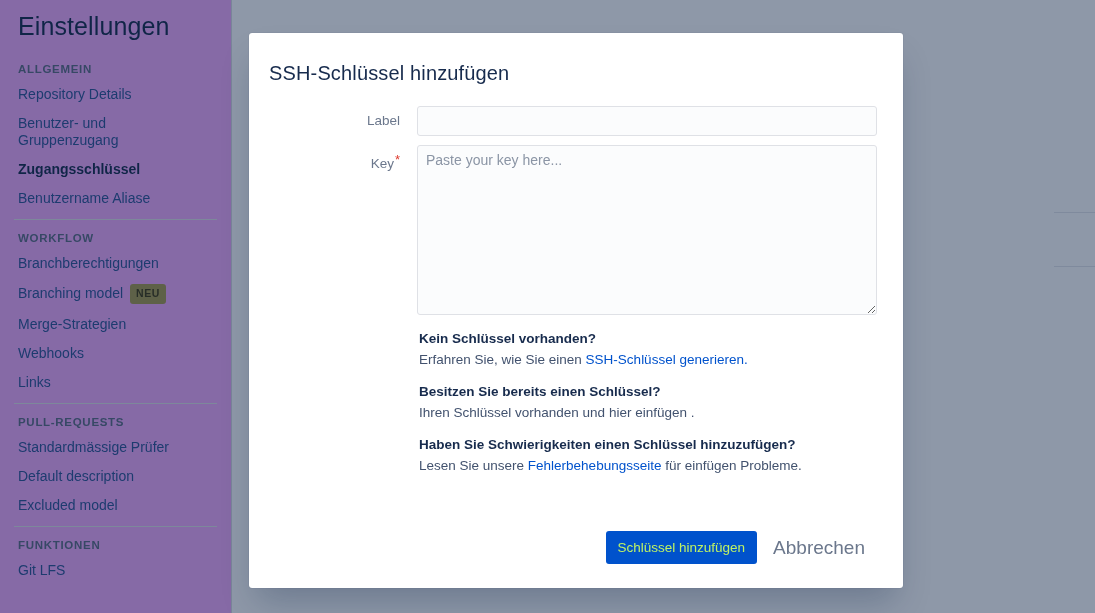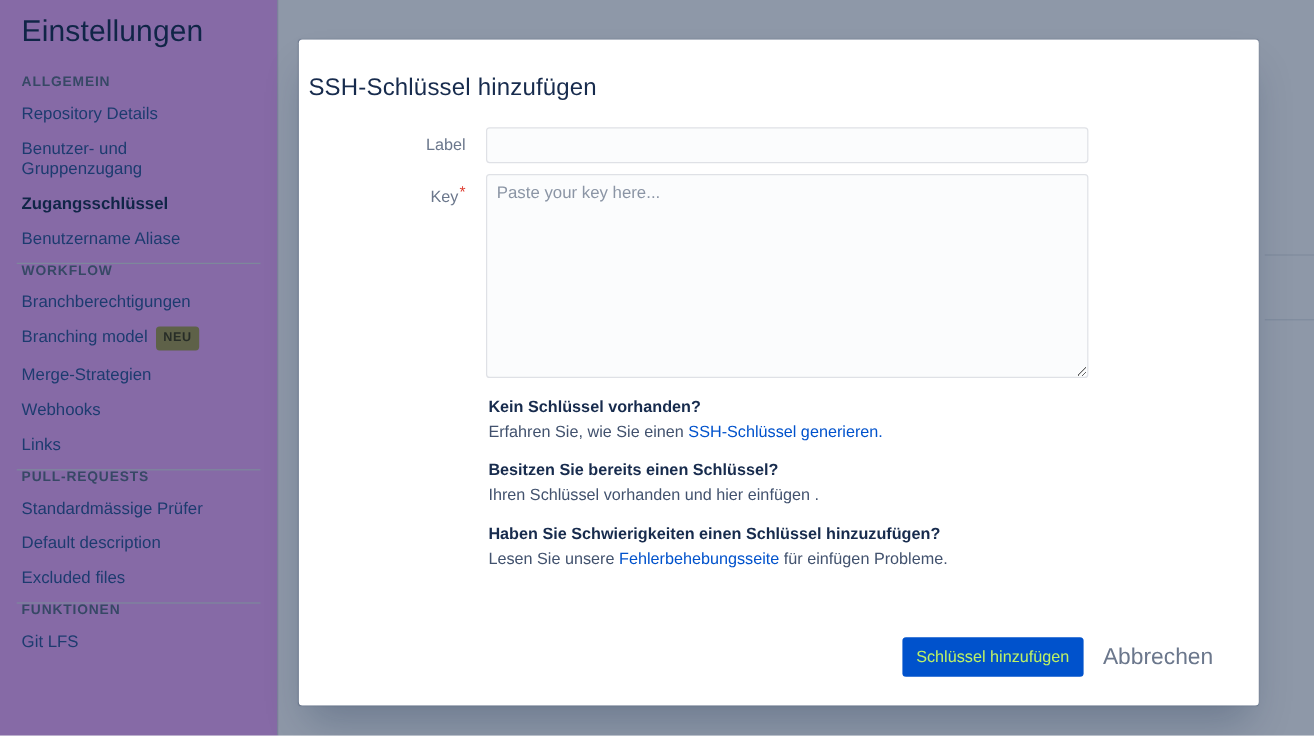--- a/index.html
+++ b/index.html
@@ -47,21 +47,21 @@
     padding: 12px 0 0 18px;
     letter-spacing: .1px;
   }
   .nav {
     margin-top: 22px;
     padding: 0 14px;
   }
   .nav-section + .nav-section {
     border-top: 1px solid #dfe2e8;
     margin-top: 11px;
-    padding-top: 0;
+    padding-top: 12px;
   }
   .nav-heading {
     font-size: 11.5px;
     font-weight: bold;
     color: #5e6c84;
     letter-spacing: .7px;
     margin: 0 0 11px 4px;
     text-transform: uppercase;
   }
   .nav-item {
@@ -102,27 +102,27 @@
     position: absolute;
     inset: 0;
     background: rgba(9, 30, 66, 0.46);
   }
 
   
   .dialog {
     position: absolute;
     left: 249px;
     top: 33px;
-    width: 800px;
+    width: 654px;
     height: 555px;
     box-sizing: border-box;
     background: #ffffff;
     border-radius: 3px;
     box-shadow: 0 0 1px rgba(9,30,66,0.31), 0 20px 32px -8px rgba(9,30,66,0.25);
-    padding: 24px 26px 0 8px;
+    padding: 24px 26px 0 20px;
   }
   .dialog-title {
     font-size: 20px;
     color: #172b4d;
     font-weight: 500;
     margin: 5px 0 0 0;
     letter-spacing: .15px;
   }
 
   .form {
@@ -267,21 +267,21 @@
           <a class="nav-item"><span>Branching model</span><span class="badge-new">NEU</span></a>
           <a class="nav-item">Merge-Strategien</a>
           <a class="nav-item">Webhooks</a>
           <a class="nav-item">Links</a>
         </div>
 
         <div class="nav-section">
           <div class="nav-heading">PULL-REQUESTS</div>
           <a class="nav-item">Standardmässige Prüfer</a>
           <a class="nav-item">Default description</a>
-          <a class="nav-item">Excluded files</a>
+          <a class="nav-item">Excluded model</a>
         </div>
 
         <div class="nav-section">
           <div class="nav-heading">FUNKTIONEN</div>
           <a class="nav-item">Git LFS</a>
         </div>
 
       </nav>
     </div>
     <div class="content-area">

